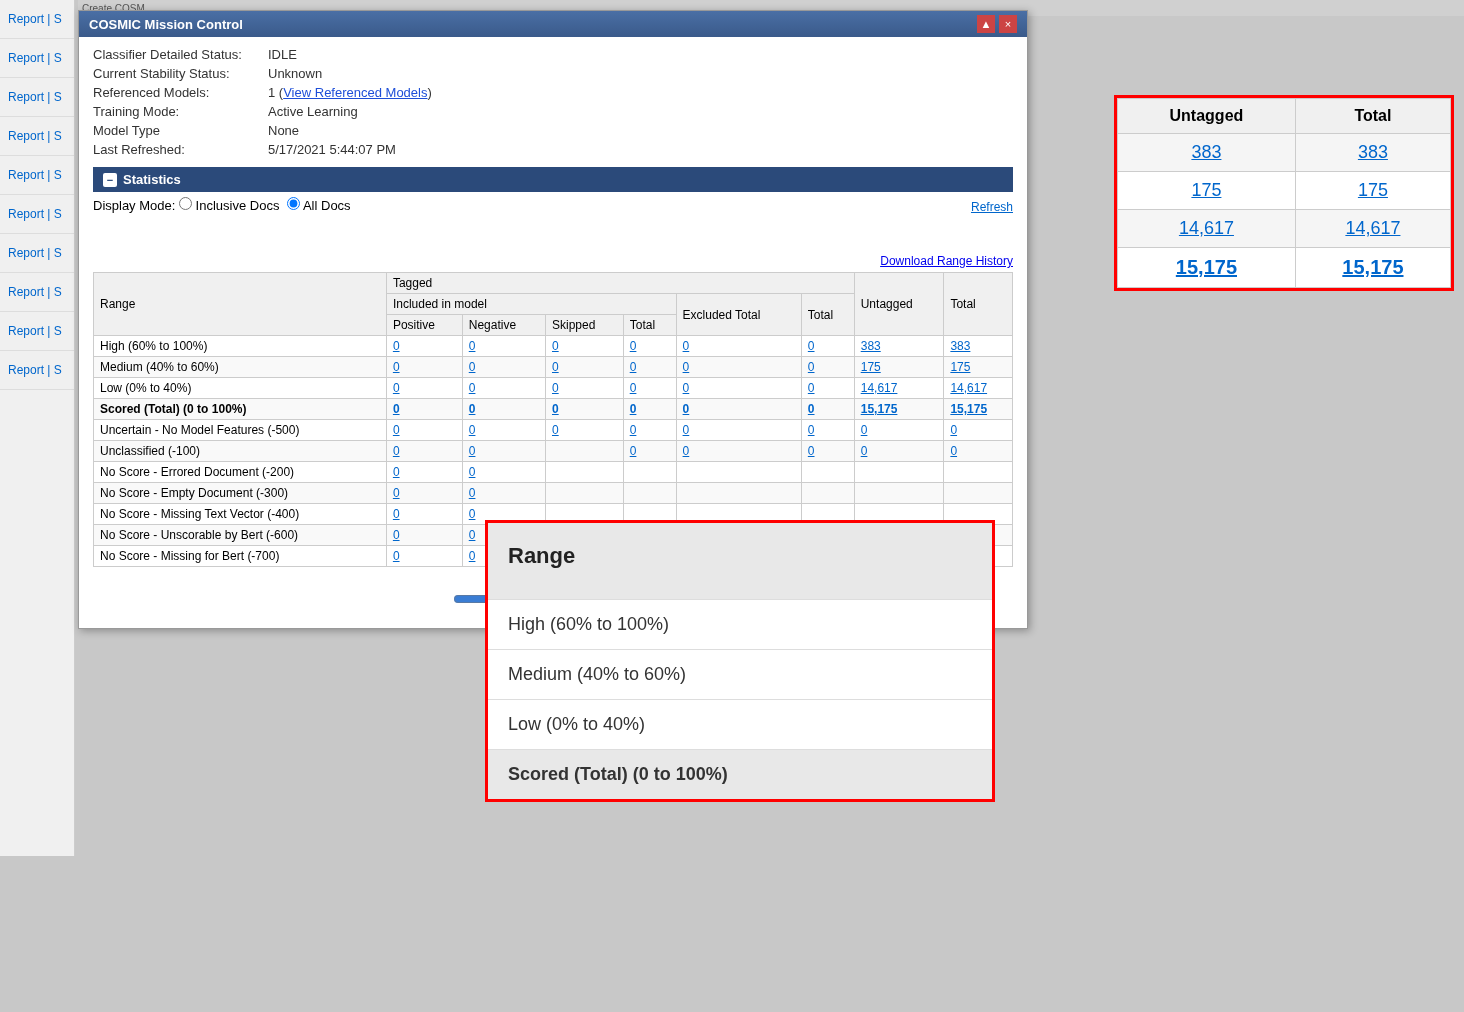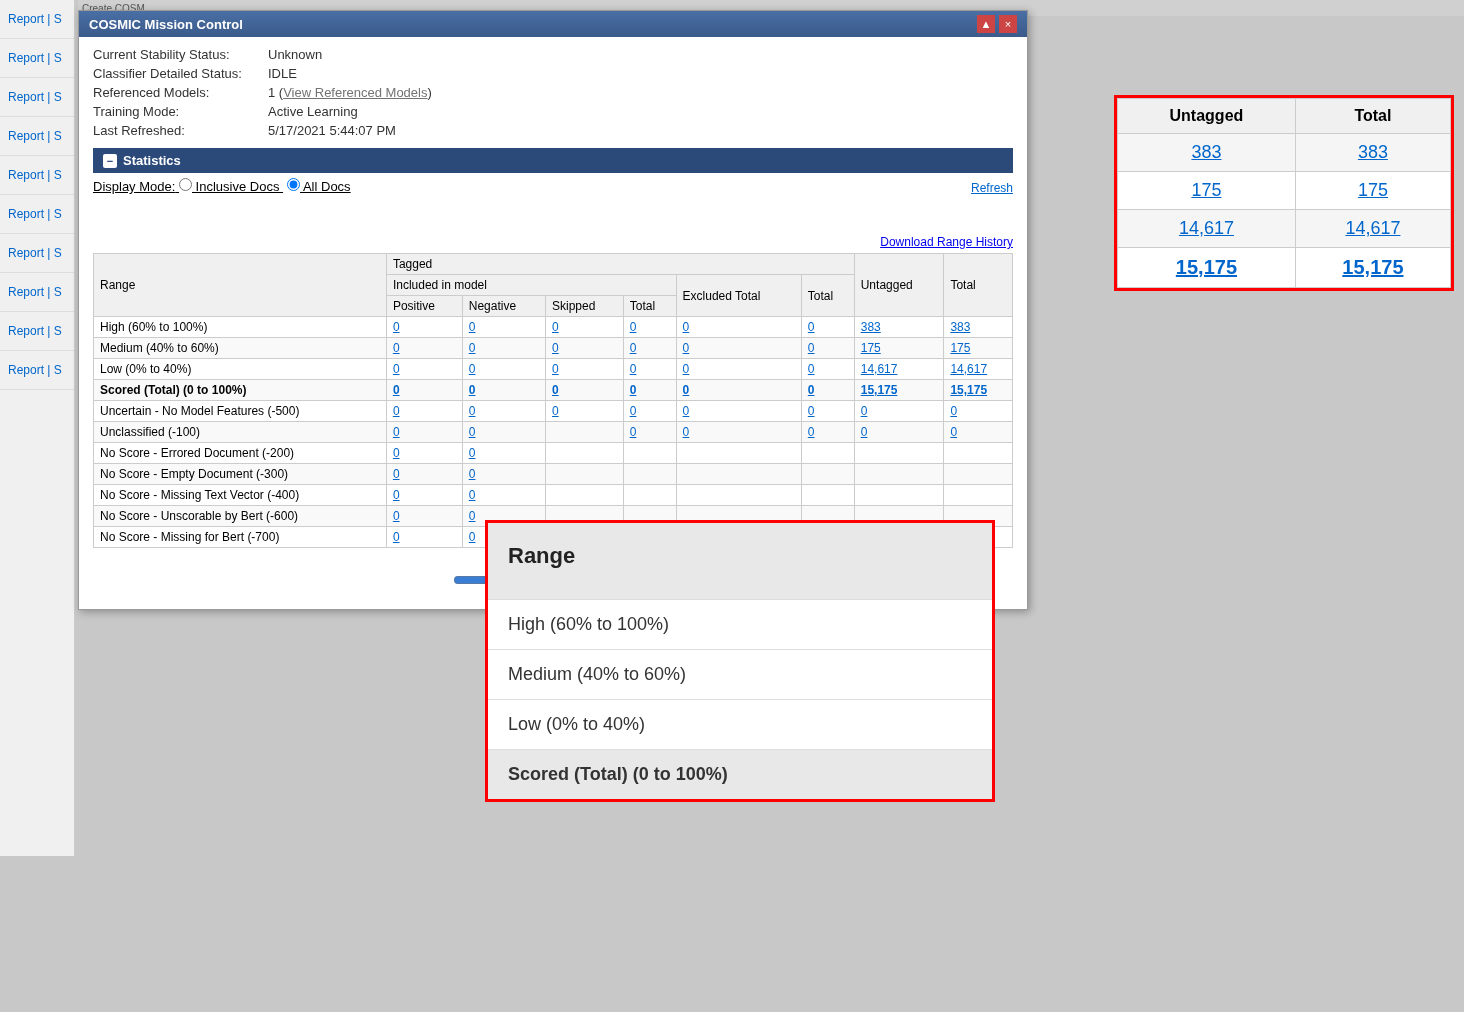--- a/index.html
+++ b/index.html
@@ -77,21 +77,21 @@
     }
     .info-label {
       width: 175px;
       color: #333;
       font-weight: normal;
     }
     .info-value {
       color: #333;
     }
     .info-value a {
-      color: #737373;
+      color: #1d4ed8;
     }
 
     
     .stats-header {
       background: #2b4a7a;
       color: white;
       padding: 5px 10px;
       margin: 10px 0 5px 0;
       display: flex;
       align-items: center;
@@ -117,21 +117,20 @@
       color: #0066cc;
       text-decoration: underline;
       font-size: 12px;
       cursor: pointer;
       margin-bottom: 4px;
     }
 
     .display-mode {
       font-size: 13px;
       margin-bottom: 8px;
-      text-decoration: underline;
     }
     .display-mode label {
       margin-right: 4px;
     }
 
     .download-link {
       text-align: right;
       color: #0066cc;
       text-decoration: underline;
       font-size: 12px;
@@ -289,37 +288,41 @@
     <span>COSMIC Mission Control</span>
     <div style="display:flex;gap:4px;align-items:center;">
       <button class="modal-close-btn">▲</button>
       <button class="modal-close-btn">×</button>
     </div>
   </div>
 
   <div class="modal-body" style="position:relative;">
 
     <div class="info-row">
+      <span class="info-label">Classifier Detailed Status:</span>
+      <span class="info-value">IDLE</span>
+    </div>
+    <div class="info-row">
       <span class="info-label">Current Stability Status:</span>
       <span class="info-value">Unknown</span>
-    </div>
-    <div class="info-row">
-      <span class="info-label">Classifier Detailed Status:</span>
-      <span class="info-value">IDLE</span>
     </div>
     <div class="info-row">
       <span class="info-label">Referenced Models:</span>
       <span class="info-value">
         <span>1</span>
         (<a href="#">View Referenced Models</a>)
       </span>
     </div>
     <div class="info-row">
       <span class="info-label">Training Mode:</span>
       <span class="info-value">Active Learning</span>
+    </div>
+    <div class="info-row">
+      <span class="info-label">Model Type</span>
+      <span class="info-value">None</span>
     </div>
     <div class="info-row">
       <span class="info-label">Last Refreshed:</span>
       <span class="info-value">5/17/2021 5:44:07 PM</span>
     </div>
 
     <div class="stats-header">
       <span class="stats-toggle-icon">−</span>
       <span>Statistics</span>
     </div>

